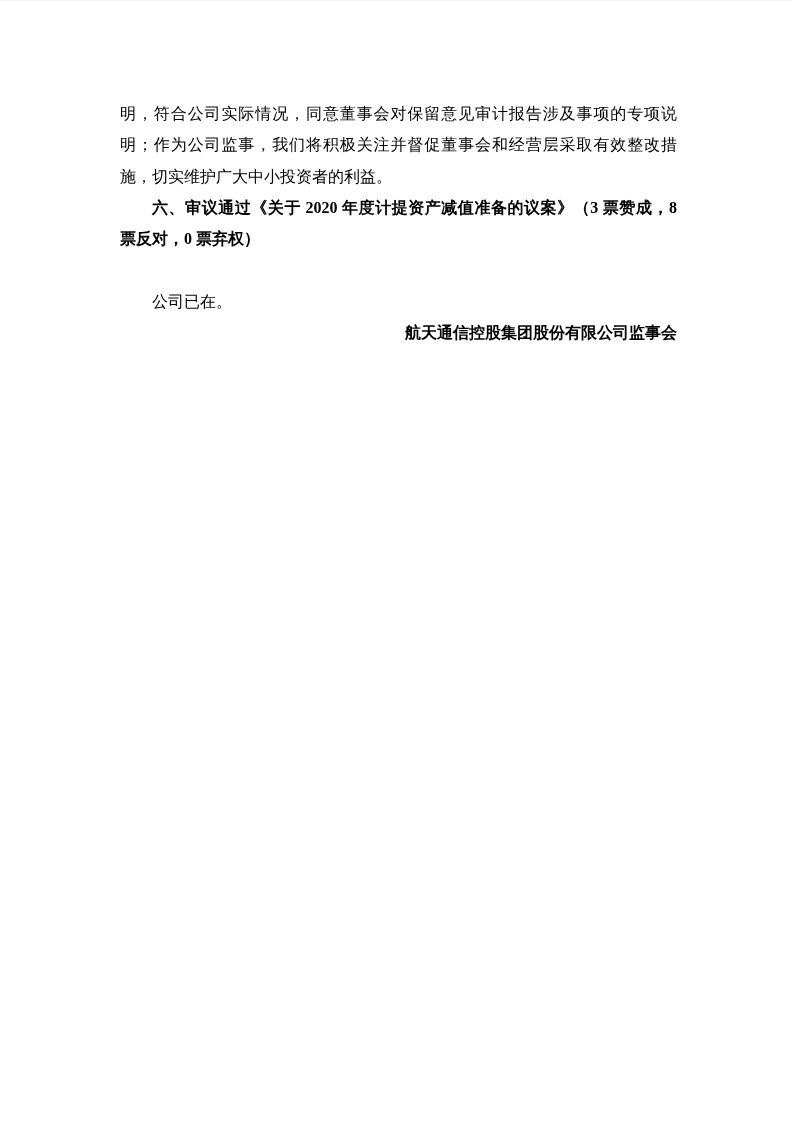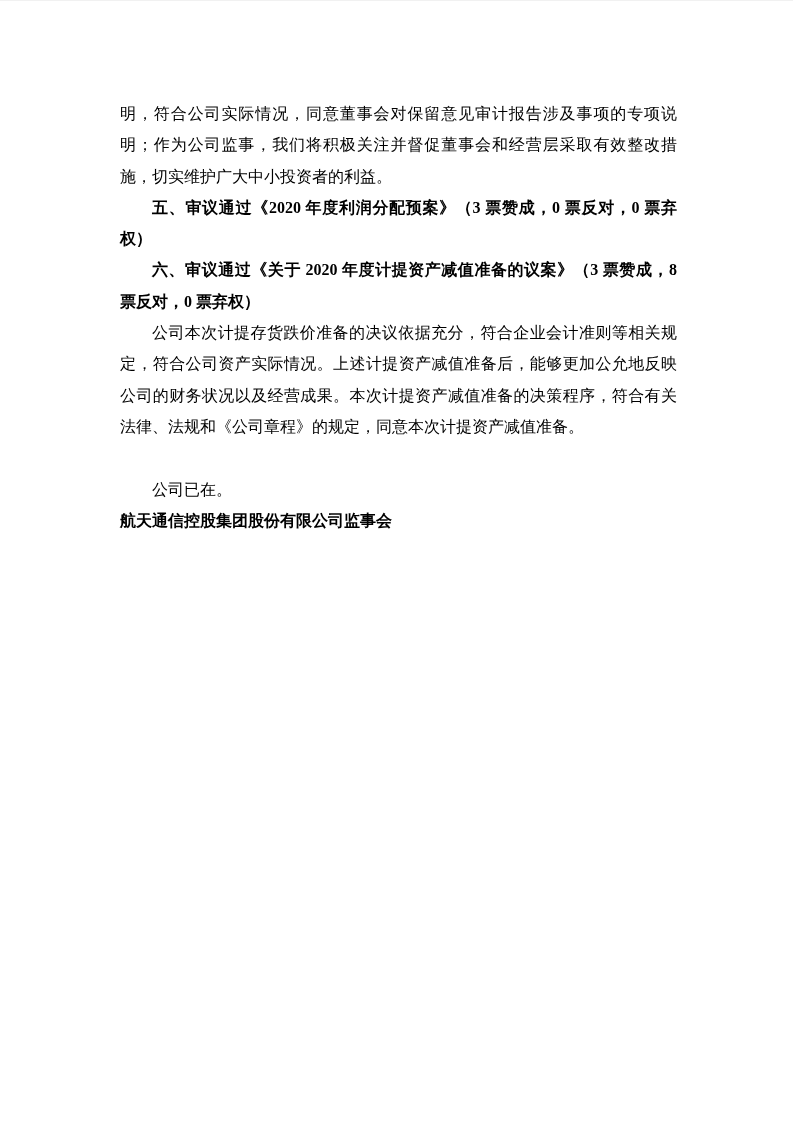--- a/index.html
+++ b/index.html
@@ -30,38 +30,36 @@
     text-indent: 2em;
   }
   .heading {
     font-weight: bold;
   }
   .closing {
     margin-top: 31.3px;
     text-align: left;
   }
   .signature {
-    text-align: left;
+    text-align: right;
     font-weight: bold;
   }
   .date {
     text-align: right;
     font-weight: bold;
   }
 </style>
 </head>
 <body>
 
 <div class="page">
   <p class="para">明，符合公司实际情况，同意董事会对保留意见审计报告涉及事项的专项说明；作为公司监事，我们将积极关注并督促董事会和经营层采取有效整改措施，切实维护广大中小投资者的利益。</p>
 
-  <p class="para indent heading">五、审议通过《2020 年度利润分配预案》（3 票赞成，0 票反对，0 票弃权）</p>
 
 
   <p class="para indent heading">六、审议通过《关于 2020 年度计提资产减值准备的议案》（3 票赞成，8 票反对，0 票弃权）</p>
 
-  <p class="para indent">公司本次计提存货跌价准备的决议依据充分，符合企业会计准则等相关规定，符合公司资产实际情况。上述计提资产减值准备后，能够更加公允地反映公司的财务状况以及经营成果。本次计提资产减值准备的决策程序，符合有关法律、法规和《公司章程》的规定，同意本次计提资产减值准备。</p>
 
   <p class="para indent closing">公司已在。</p>
 
   <p class="para signature">航天通信控股集团股份有限公司监事会</p>
 
 </div>
 
 </body></html>

